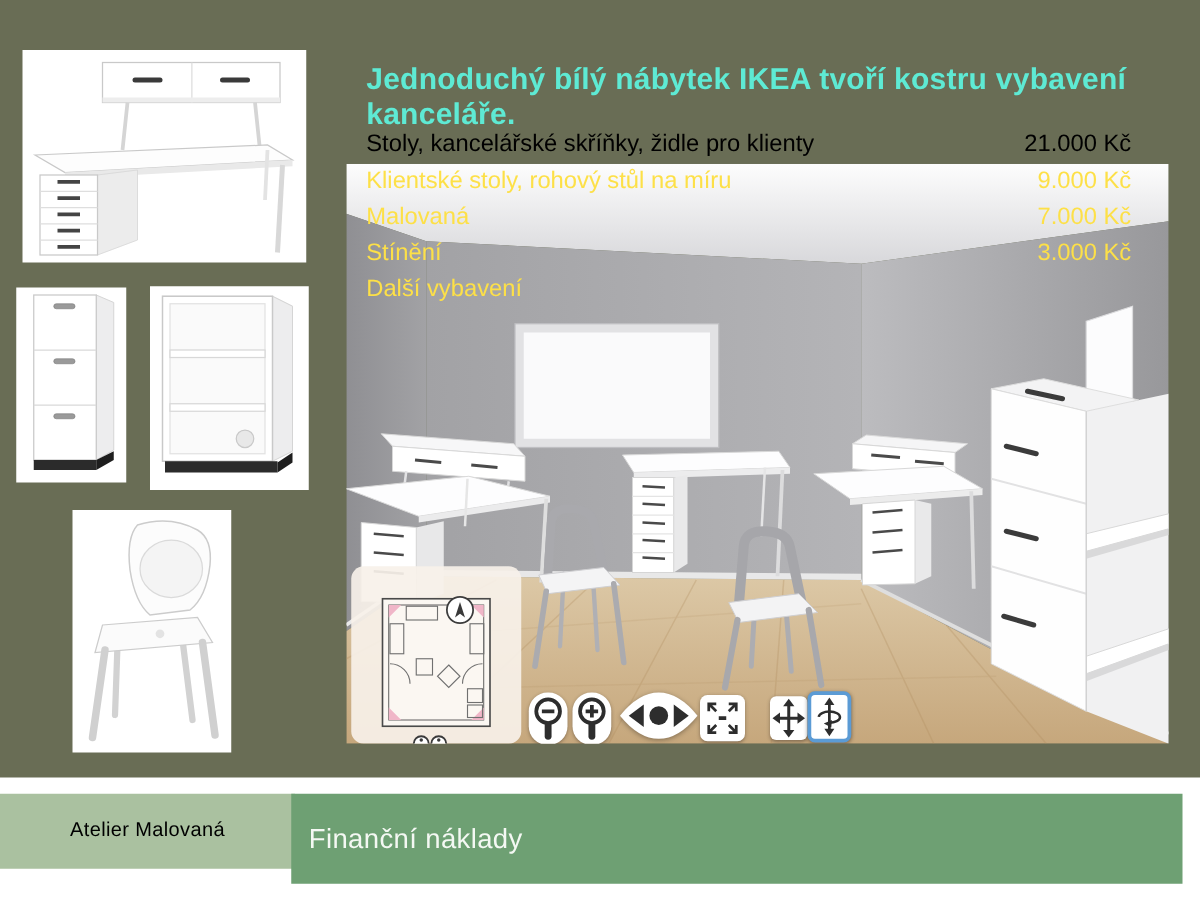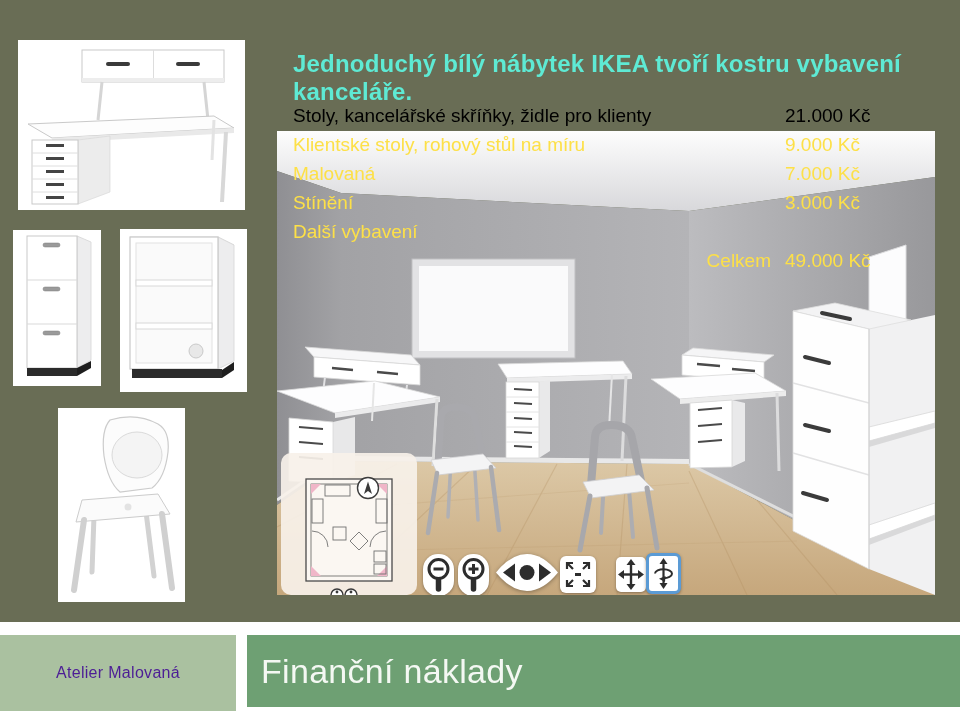--- a/index.html
+++ b/index.html
@@ -14,40 +14,40 @@
 
   .planner{position:absolute;left:277px;top:131px;width:658px;height:464px;overflow:hidden;z-index:1;}
   .planner > svg.room{position:absolute;left:0;top:0;}
 
   .intro{position:absolute;left:293px;top:50px;width:640px;color:#5eead4;font-size:24px;
          letter-spacing:.2px;z-index:6;font-weight:700;}
   .prices{position:absolute;left:293px;top:101px;width:612px;z-index:6;}
   .prow{display:flex;justify-content:space-between;height:29px;line-height:29px;
         font-size:19px;color:#fde047;}
   .prow.first{color:#000000;}
-  .prow .price{width:120px;text-align:left;flex:none;}
+  .prow .price{width:120px;text-align:right;flex:none;}
   .prow.total{justify-content:flex-end;gap:14px;}
 
   .tool{position:absolute;background:#fff;box-shadow:0 1px 3px rgba(50,40,30,.45);z-index:3;}
   .tool svg{display:block;}
   #tool-zoom-out{left:146px;top:423px;width:31px;height:42px;border-radius:15px;}
   #tool-zoom-in{left:181px;top:423px;width:31px;height:42px;border-radius:15px;}
   #tool-eye{left:217px;top:420px;width:66px;height:43px;background:transparent;box-shadow:none;}
   #tool-eye svg{filter:drop-shadow(0 1px 2px rgba(0,0,0,.35));}
   #tool-fullscreen{left:283px;top:425px;width:36px;height:37px;border-radius:6px;}
   #tool-move{left:339px;top:426px;width:30px;height:35px;border-radius:5px;}
   #tool-rotate{left:369px;top:422px;width:35px;height:41px;border-radius:6px;
                border:3px solid #5b9bd5;box-sizing:border-box;background:#fff;}
 
   .footer-strip{position:absolute;left:0;top:622px;width:960px;height:98px;background:#ffffff;z-index:4;}
-  .brand-box{position:absolute;left:0;top:635px;width:236px;height:76px;background:#aac1a0;
-             color:#4c1d95;font-size:16px;display:flex;align-items:center;justify-content:center;
+  .brand-box{position:absolute;left:0;top:635px;width:236px;height:60px;background:#aac1a0;
+             color:#000000;font-size:16px;display:flex;align-items:center;justify-content:center;
              z-index:5;letter-spacing:.3px;}
-  .title-box{position:absolute;left:247px;top:635px;width:713px;height:72px;background:#6ea073;
-             color:#f4f8f3;font-size:34px;display:flex;align-items:center;padding-left:14px;
+  .title-box{position:absolute;left:233px;top:635px;width:713px;height:72px;background:#6ea073;
+             color:#f4f8f3;font-size:22px;display:flex;align-items:center;padding-left:14px;
              box-sizing:border-box;z-index:5;letter-spacing:.3px;}
 </style>
 </head>
 <body>
 
 <div class="slide">
 
   <div class="card" id="card-desk">
     <svg viewBox="0 0 227 170">
       <rect x="64" y="10" width="142" height="32" fill="#fff" stroke="#c9c9c9"></rect>
@@ -362,24 +362,20 @@
       <span>Malovaná</span>
       <span class="price">7.000 Kč</span>
     </div>
     <div class="prow">
       <span>Stínění</span>
       <span class="price">3.000 Kč</span>
     </div>
     <div class="prow">
       <span>Další vybavení</span>
     </div>
-    <div class="prow total">
-      <span>Celkem</span>
-      <span class="price">49.000 Kč</span>
-    </div>
   </div>
 
   <div class="footer-strip"></div>
   <div class="brand-box">
     <span>Atelier Malovaná</span>
   </div>
   <div class="title-box">
     <span>Finanční náklady</span>
   </div>
 </div>

